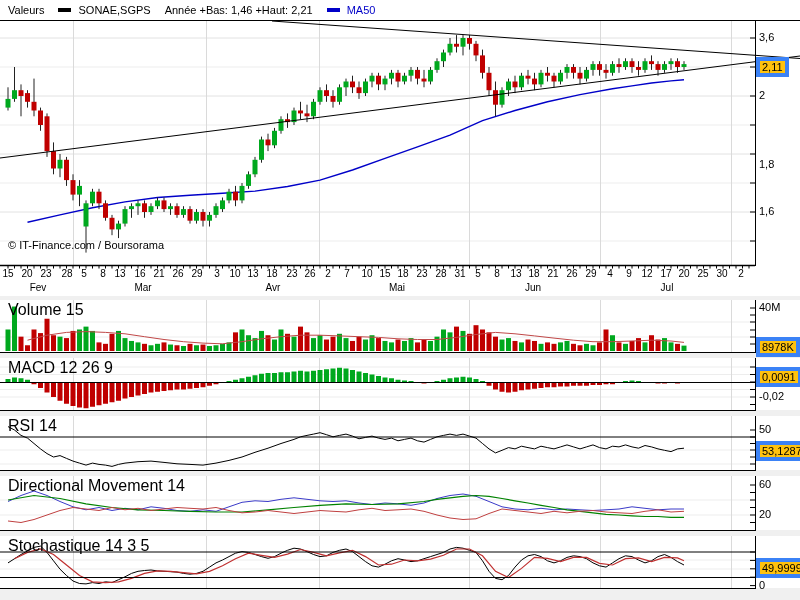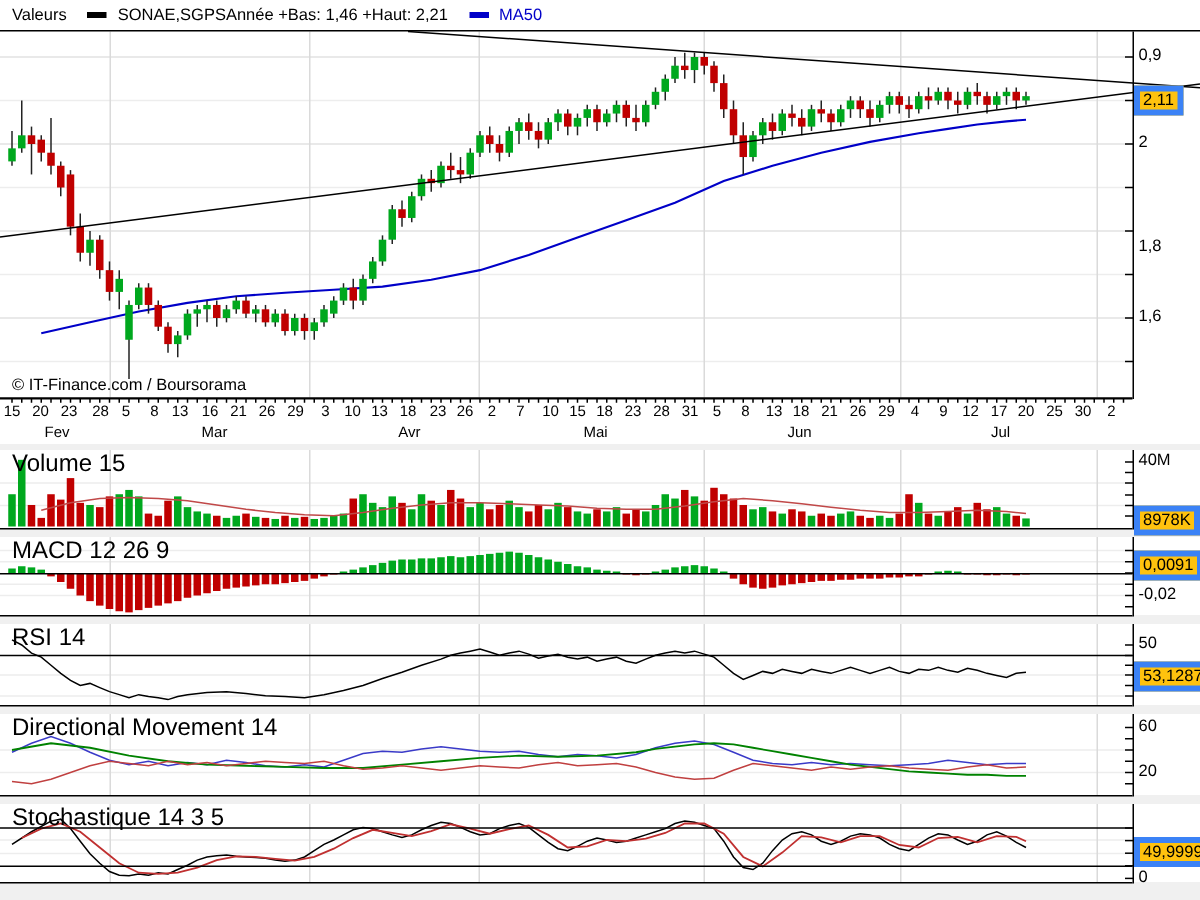--- a/index.html
+++ b/index.html
@@ -4,27 +4,27 @@
 <style>
   html,body{margin:0;padding:0}
   body{width:800px;height:600px;position:relative;background:#F0F0F0;overflow:hidden;
        font-family:"Liberation Sans",sans-serif;}
   #chart{position:absolute;left:0;top:0;z-index:1}
   .hdr{position:absolute;left:0;top:0;width:800px;height:20px;background:#FFF;z-index:4;
        display:flex;align-items:center;font-size:11px;color:#000;white-space:pre}
   .hdr .t1{margin-left:8px}
   .sw{width:13px;height:4px;background:#000;margin:0 7px 0 14px;display:inline-block}
   .sw.blue{background:#0000C8}
-  .rng{}
+  .rng{margin-left:14px}
   .ma{color:#0000C8}
   .ptitle{position:absolute;font-size:16px;color:#000;z-index:3;left:8px}
   .alab{position:absolute;font-size:11px;color:#000;z-index:3;left:759px}
   .badge{position:absolute;left:756px;background:#FFC20E;border:4px solid #3b82f6;
          font-size:11px;line-height:12px;padding:0 2px;color:#000;z-index:5}
-  .wm{position:absolute;left:8px;top:251px;font-size:11px;color:#000;z-index:3}
+  .wm{position:absolute;left:8px;top:239px;font-size:11px;color:#000;z-index:3}
 </style>
 </head>
 <body>
 
 <svg id="chart" width="800" height="600">
     <g>
       <rect x="0" y="0" width="800" height="600" fill="#F0F0F0"></rect>
       <rect x="0" y="0" width="800" height="20" fill="#FFFFFF"></rect>
       <rect x="0" y="21" width="800" height="275" fill="#FFFFFF"></rect>
       <rect x="0" y="300" width="800" height="52" fill="#FFFFFF"></rect>
@@ -780,21 +780,21 @@
 </div>
 
 <div class="ptitle" style="top:301px">Volume 15</div>
 <div class="ptitle" style="top:359px">MACD 12 26 9</div>
 <div class="ptitle" style="top:417px">RSI 14</div>
 <div class="ptitle" style="top:477px">Directional Movement 14</div>
 <div class="ptitle" style="top:537px">Stochastique 14 3 5</div>
 
 <div class="wm">© IT-Finance.com / Boursorama</div>
 
-<div class="alab" style="top:31px">0,9</div>
+<div class="alab" style="top:31px">3,6</div>
 <div class="alab" style="top:89px">2</div>
 <div class="alab" style="top:158px">1,8</div>
 <div class="alab" style="top:205px">1,6</div>
 <div class="alab" style="top:301px">40M</div>
 <div class="alab" style="top:390px">-0,02</div>
 <div class="alab" style="top:423px">50</div>
 <div class="alab" style="top:450px">20</div>
 <div class="alab" style="top:478px">60</div>
 <div class="alab" style="top:508px">20</div>
 <div class="alab" style="top:579px">0</div>

